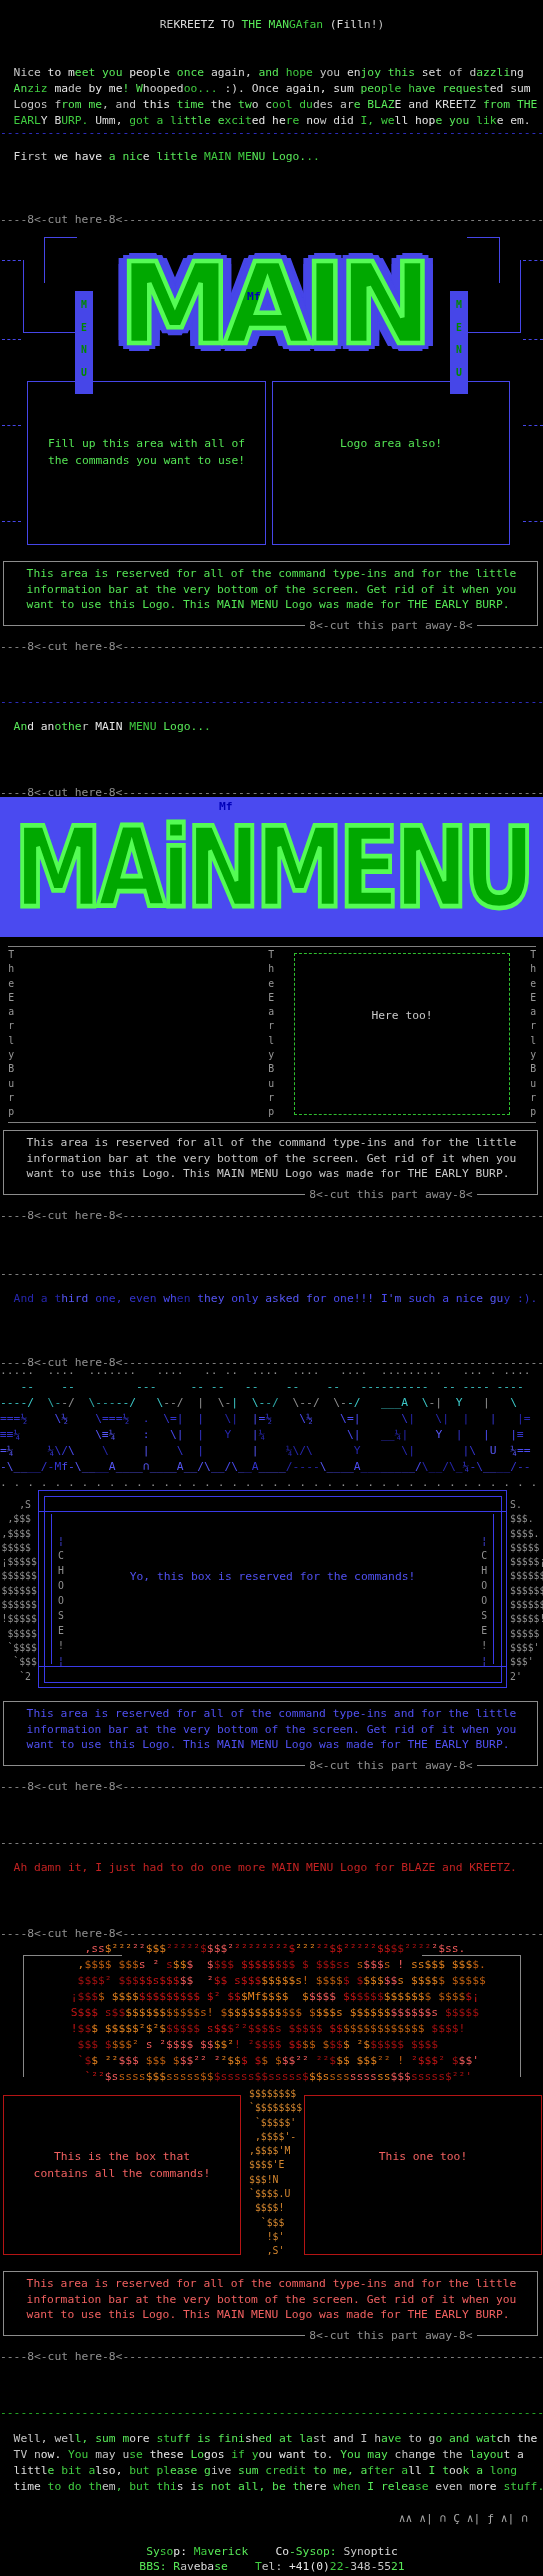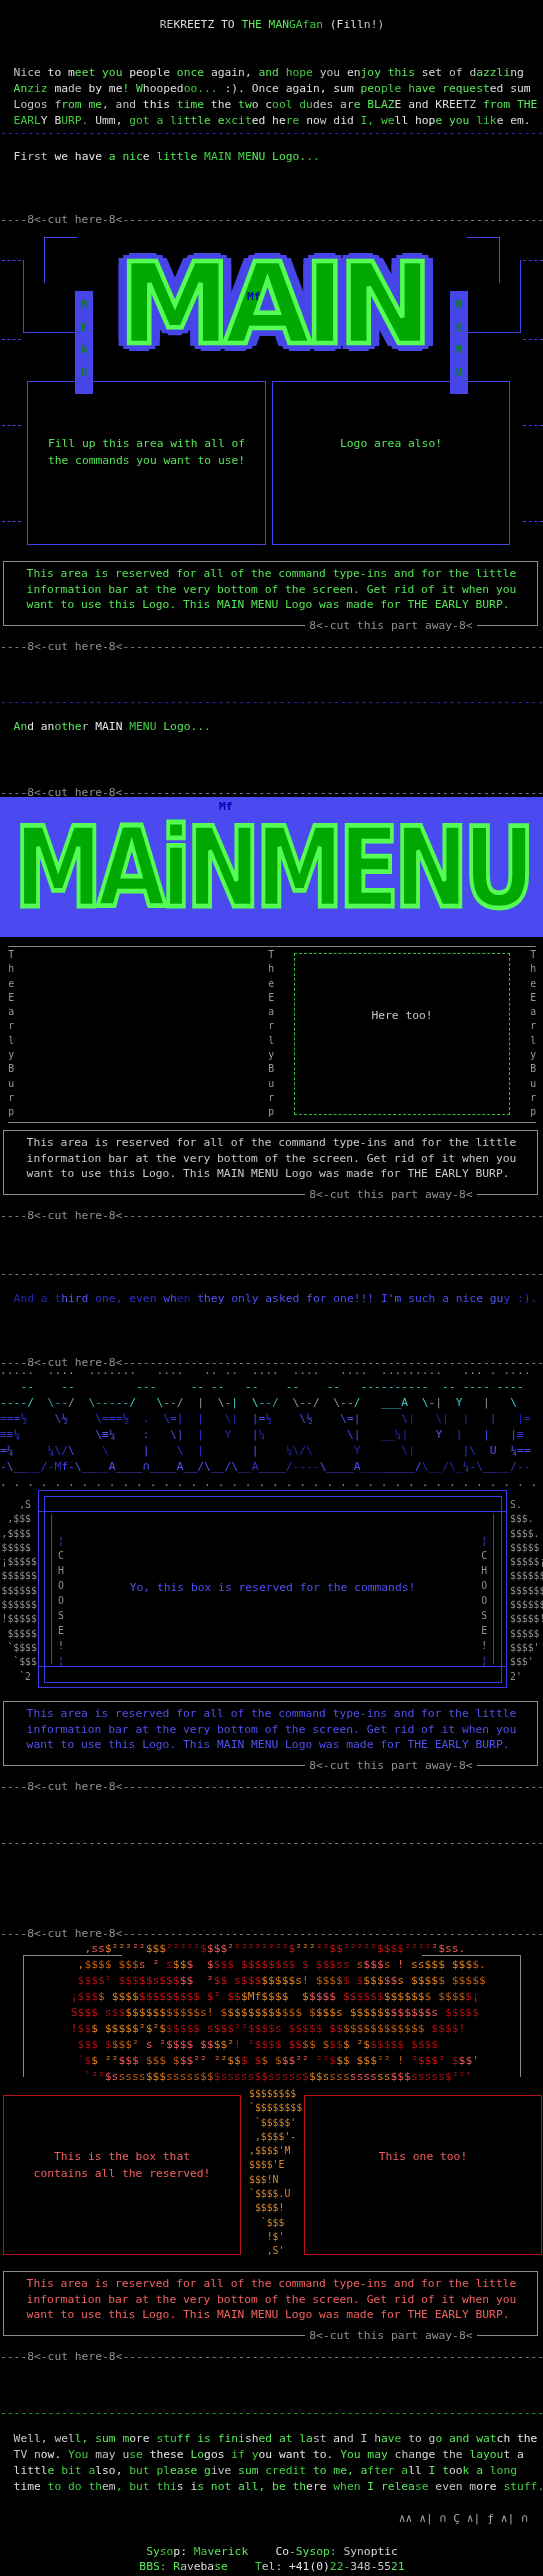--- a/index.html
+++ b/index.html
@@ -207,42 +207,43 @@
         <div class="c-blue">¦</div>
         <div class="c-gray">C</div>
         <div class="c-gray">H</div>
         <div class="c-gray">O</div>
         <div class="c-gray">O</div>
         <div class="c-gray">S</div>
         <div class="c-gray">E</div>
         <div class="c-gray">!</div>
         <div class="c-blue">¦</div>
       </div>
-    <div class="boxtxt txt-blue" style="top:89px">Yo, this box is reserved for the commands!</div>
+    <div class="boxtxt txt-blue" style="top:78px">Yo, this box is reserved for the commands!</div>
   </div>
 
   <div class="infobox" style="top:1701px">
     <div class="il txt-blue" style="top:3.8px">This area is reserved for all of the command type-ins and for the little</div>
     <div class="il txt-blue" style="top:19.6px">information bar at the very bottom of the screen. Get rid of it when you</div>
     <div class="il txt-blue" style="top:35px">want to use this Logo. This MAIN MENU Logo was made for THE EARLY BURP.</div>
     <span class="cutaway">8&lt;-cut this part away-8&lt;</span>
   </div>
   <div class="ln cutline" style="top:1779px;left:0">----8&lt;-cut here-8&lt;--------------------------------------------------------------</div>
 
   <div class="ln sep-gray" style="top:1835px;left:0">--------------------------------------------------------------------------------</div>
+  <div class="ln txt-red" style="top:1860px;left:13.6px">Ah damn it, I just had to do one more MAIN MENU Logo for BLAZE and KREETZ.</div>
   <div class="ln cutline" style="top:1926px;left:0">----8&lt;-cut here-8&lt;--------------------------------------------------------------</div>
 
   <div class="gstep" style="left:22.6px;top:1955px;width:98px;height:121px;border-left:0.8px solid #888;border-top:0.8px solid #888"></div>
   <div class="gstep" style="right:22.6px;top:1955px;width:98px;height:121px;border-right:0.8px solid #888;border-top:0.8px solid #888"></div>
   <pre class="art" style="left:64px;top:1941px"><div class="c-firemix"><span style="color: rgb(238, 90, 90);">   ,ss</span><span style="color: rgb(226, 128, 30);">$²²²</span><span style="color: rgb(238, 90, 90);">²²</span><span style="color: rgb(226, 128, 30);">$$$</span><span style="color: rgb(163, 16, 16);">²²²²²$</span><span style="color: rgb(238, 90, 90);">$$$²</span><span style="color: rgb(192, 20, 20);">²²²²²²²²$</span><span style="color: rgb(226, 128, 30);">²²²</span><span style="color: rgb(192, 20, 20);">²²$$²²²²²$$</span><span style="color: rgb(163, 16, 16);">$$²²²²</span><span style="color: rgb(238, 90, 90);">²$ss.</span></div><div class="c-firemix"><span style="color: rgb(226, 128, 30);">  ,</span><span style="color: rgb(191, 95, 16);">$$$$ $$$</span><span style="color: rgb(238, 90, 90);">s ²</span><span style="color: rgb(163, 16, 16);"> s</span><span style="color: rgb(226, 128, 30);">$$</span><span style="color: rgb(238, 90, 90);">$  $</span><span style="color: rgb(163, 16, 16);">$$$ </span><span style="color: rgb(192, 20, 20);">$$$$$</span><span style="color: rgb(163, 16, 16);">$$$ $ $$$ss</span><span style="color: rgb(191, 95, 16);"> s</span><span style="color: rgb(238, 90, 90);">$$$</span><span style="color: rgb(191, 95, 16);">s </span><span style="color: rgb(238, 90, 90);">! </span><span style="color: rgb(226, 128, 30);">ss$$$ $$$</span><span style="color: rgb(191, 95, 16);">$.</span></div><div class="c-firemix"><span style="color: rgb(163, 16, 16);">  $$$$² $$$</span><span style="color: rgb(192, 20, 20);">$$s$$$</span><span style="color: rgb(238, 90, 90);">$$  ²</span><span style="color: rgb(192, 20, 20);">$$ s$$$</span><span style="color: rgb(226, 128, 30);">$$$$$s</span><span style="color: rgb(191, 95, 16);">! $$$$</span><span style="color: rgb(163, 16, 16);">$ $</span><span style="color: rgb(226, 128, 30);">$$$</span><span style="color: rgb(238, 90, 90);">$$</span><span style="color: rgb(226, 128, 30);">s $$$$</span><span style="color: rgb(191, 95, 16);">$ $$$$$</span></div><div class="c-firemix"><span style="color: rgb(163, 16, 16);"> ¡$$$</span><span style="color: rgb(191, 95, 16);">$ </span><span style="color: rgb(226, 128, 30);">$$$$</span><span style="color: rgb(192, 20, 20);">$$$$$$$$$ $² $$</span><span style="color: rgb(226, 128, 30);">$Mf$$$$  $</span><span style="color: rgb(238, 90, 90);">$$$$</span><span style="color: rgb(192, 20, 20);"> $$</span><span style="color: rgb(163, 16, 16);">$$$$</span><span style="color: rgb(226, 128, 30);">$$$$$$</span><span style="color: rgb(191, 95, 16);">$ $$$$</span><span style="color: rgb(192, 20, 20);">$¡</span></div><div class="c-firemix"><span style="color: rgb(192, 20, 20);"> S$$$</span><span style="color: rgb(163, 16, 16);"> s$$</span><span style="color: rgb(226, 128, 30);">$$$$$$</span><span style="color: rgb(191, 95, 16);">$$$$$s! $</span><span style="color: rgb(226, 128, 30);">$$$$$$$$</span><span style="color: rgb(191, 95, 16);">$$$ $</span><span style="color: rgb(226, 128, 30);">$$$s $$$$$$</span><span style="color: rgb(238, 90, 90);">$$$$$$s </span><span style="color: rgb(163, 16, 16);">$$$$$</span></div><div class="c-firemix"><span style="color: rgb(192, 20, 20);"> !</span><span style="color: rgb(163, 16, 16);">$$</span><span style="color: rgb(226, 128, 30);">$ $$$$$²$²$</span><span style="color: rgb(163, 16, 16);">$$$$$</span><span style="color: rgb(192, 20, 20);"> s$$</span><span style="color: rgb(163, 16, 16);">$²²$$$$s $$$$$</span><span style="color: rgb(192, 20, 20);"> $$</span><span style="color: rgb(191, 95, 16);">$$$$$$$$$$$$ </span><span style="color: rgb(163, 16, 16);">$$$$!</span></div><div class="c-firemix"><span style="color: rgb(238, 90, 90);">  </span><span style="color: rgb(163, 16, 16);">$$$ $</span><span style="color: rgb(191, 95, 16);">$$$² </span><span style="color: rgb(238, 90, 90);">s ²$$$$ $$</span><span style="color: rgb(226, 128, 30);">$$²</span><span style="color: rgb(163, 16, 16);">! ²$$$$ </span><span style="color: rgb(192, 20, 20);">$$</span><span style="color: rgb(191, 95, 16);">$$ $</span><span style="color: rgb(163, 16, 16);">$$</span><span style="color: rgb(226, 128, 30);">$ ²$</span><span style="color: rgb(163, 16, 16);">$$$$$ $$$$</span></div><div class="c-firemix"><span style="color: rgb(163, 16, 16);">  `$</span><span style="color: rgb(226, 128, 30);">$ ²²</span><span style="color: rgb(238, 90, 90);">$$$ </span><span style="color: rgb(191, 95, 16);">$$$ $</span><span style="color: rgb(238, 90, 90);">$$²² ²</span><span style="color: rgb(226, 128, 30);">²$$</span><span style="color: rgb(192, 20, 20);">$ $</span><span style="color: rgb(191, 95, 16);">$ $</span><span style="color: rgb(238, 90, 90);">$$²² </span><span style="color: rgb(163, 16, 16);">²²$</span><span style="color: rgb(226, 128, 30);">$$ $$$</span><span style="color: rgb(191, 95, 16);">²² !</span><span style="color: rgb(192, 20, 20);"> ²$$$</span><span style="color: rgb(163, 16, 16);">² $</span><span style="color: rgb(238, 90, 90);">$$'</span></div><div class="c-firemix"><span style="color: rgb(192, 20, 20);">   `²²</span><span style="color: rgb(238, 90, 90);">$s</span><span style="color: rgb(191, 95, 16);">ssss</span><span style="color: rgb(226, 128, 30);">$$$</span><span style="color: rgb(191, 95, 16);">sssss$$</span><span style="color: rgb(163, 16, 16);">$sssss$$sssss$</span><span style="color: rgb(226, 128, 30);">$$s</span><span style="color: rgb(191, 95, 16);">sss</span><span style="color: rgb(238, 90, 90);">ssss</span><span style="color: rgb(226, 128, 30);">ss</span><span style="color: rgb(238, 90, 90);">$$$</span><span style="color: rgb(163, 16, 16);">sssss$²²'</span></div></pre>
   <pre class="art small c-orange" style="left:249px;top:2087px"><div>$$$$$$$$</div><div>`$$$$$$$$</div><div> `$$$$$'</div><div> ,$$$$'-</div><div>,$$$$'M</div><div>$$$$'E</div><div>$$$!N</div><div>`$$$$.U</div><div> $$$$!</div><div>  `$$$</div><div>   !$'</div><div>   ,S'</div></pre>
 
   <div class="redbox" style="left:3px;top:2095px;width:236px;height:158px">
     <div class="boxtxt txt-pink" style="top:53px">This is the box that
-contains all the reserved!</div>
+contains all the commands!</div>
   </div>
   <div class="redbox" style="left:304px;top:2095px;width:236px;height:158px">
     <div class="boxtxt txt-pink" style="top:53px">This one too!</div>
   </div>
 
   <div class="infobox" style="top:2271px">
     <div class="il txt-pink" style="top:3.8px">This area is reserved for all of the command type-ins and for the little</div>
     <div class="il txt-pink" style="top:19.6px">information bar at the very bottom of the screen. Get rid of it when you</div>
     <div class="il txt-pink" style="top:35px">want to use this Logo. This MAIN MENU Logo was made for THE EARLY BURP.</div>
     <span class="cutaway">8&lt;-cut this part away-8&lt;</span>

